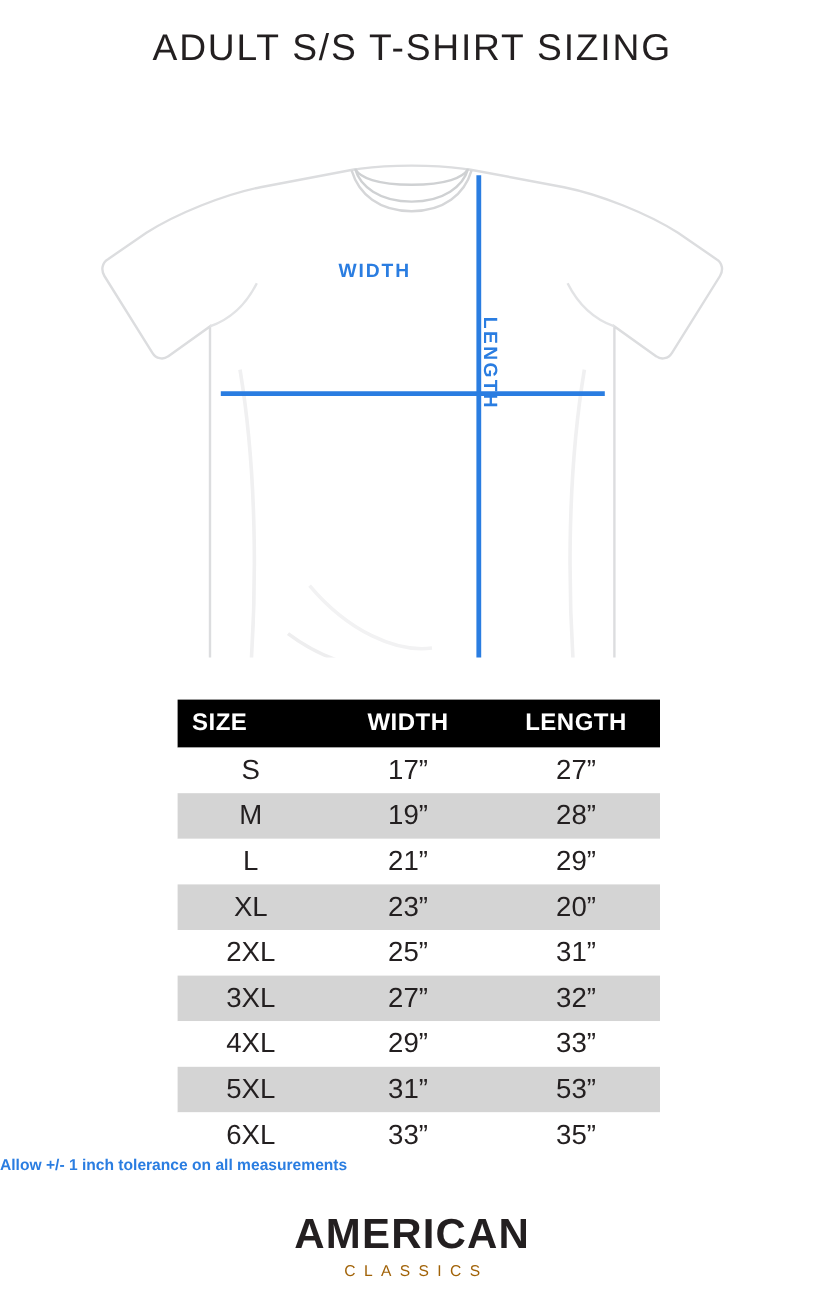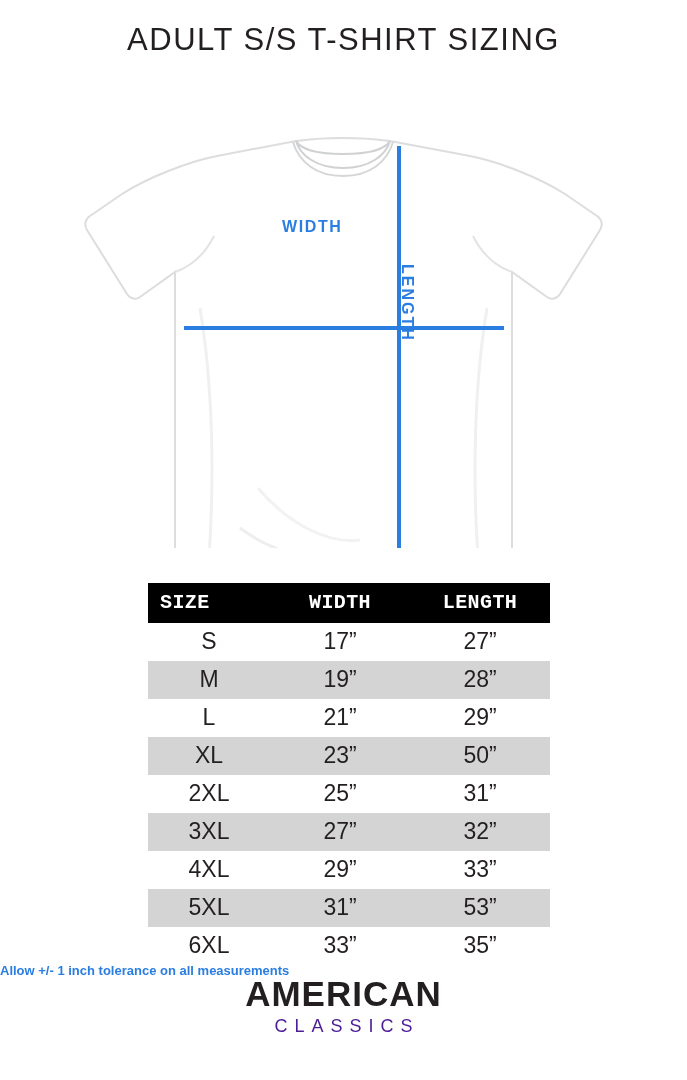--- a/index.html
+++ b/index.html
@@ -78,21 +78,20 @@
     table-layout: fixed;
   }
   table.size-chart th {
     background: #000000;
     color: #ffffff;
     font-size: 20px;
     font-weight: bold;
     letter-spacing: 0.4px;
     padding: 8px 0 9px 0;
     text-align: center;
-    font-family: Liberation Mono, monospace;
   }
   table.size-chart th:first-child { text-align: left; padding-left: 12px; width: 110px; }
   table.size-chart th:nth-child(2) { width: 140px; }
   table.size-chart th:nth-child(3) { width: 140px; }
 
   table.size-chart td {
     font-size: 23px;
     font-weight: 300;
     text-align: center;
     padding: 5px 0 6px 0;
@@ -110,33 +109,33 @@
     color: #2a7de1;
     font-size: 13px;
     font-weight: bold;
   }
 
   
   .brand {
     position: absolute;
     left: 0;
     right: 0;
-    top: 974px;
+    top: 1009px;
     text-align: center;
   }
   .brand-main {
     font-size: 35px;
     font-weight: bold;
     letter-spacing: 1px;
     color: #231f20;
   }
   .brand-sub {
-    font-size: 18px;
+    font-size: 13px;
     letter-spacing: 7px;
-    color: #4c1d95;
+    color: #a16207;
     margin-top: 2px;
     padding-left: 7px;
   }
 </style>
 </head>
 <body>
 
 <div class="page">
 
   <div class="title">ADULT S/S T-SHIRT SIZING</div>
@@ -213,21 +212,21 @@
           <td>28”</td>
         </tr>
         <tr class="odd">
           <td>L</td>
           <td>21”</td>
           <td>29”</td>
         </tr>
         <tr class="even">
           <td>XL</td>
           <td>23”</td>
-          <td>50”</td>
+          <td>20”</td>
         </tr>
         <tr class="odd">
           <td>2XL</td>
           <td>25”</td>
           <td>31”</td>
         </tr>
         <tr class="even">
           <td>3XL</td>
           <td>27”</td>
           <td>32”</td>

